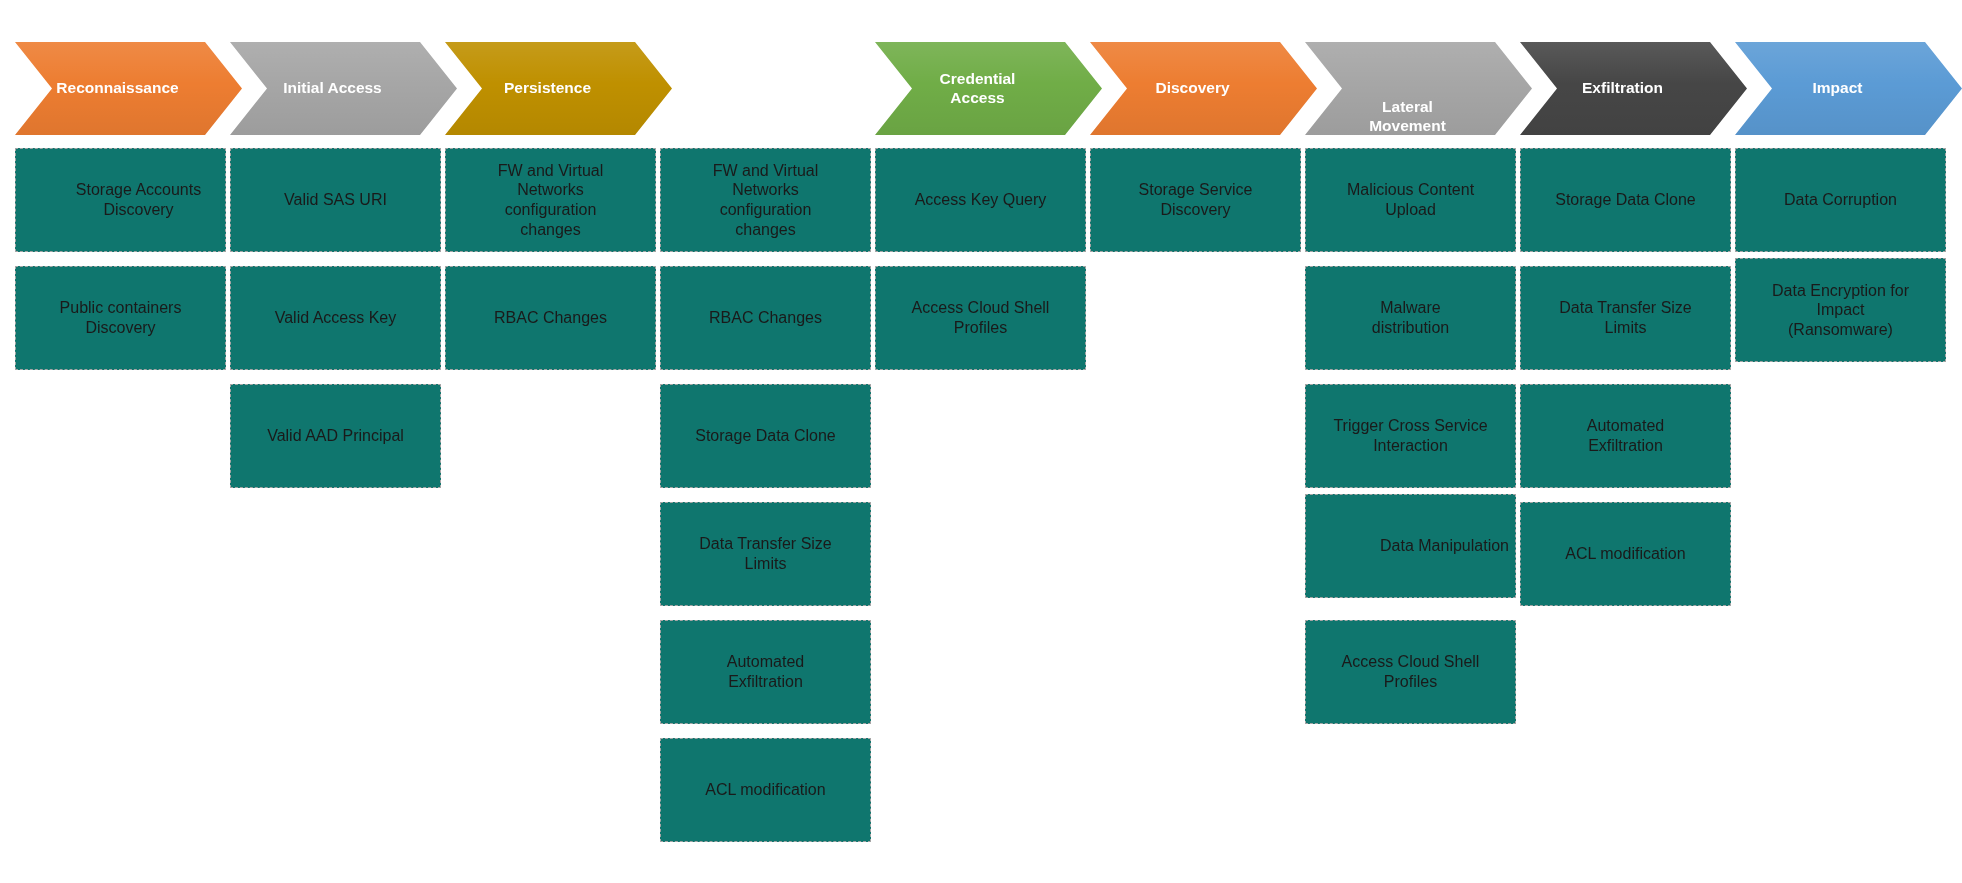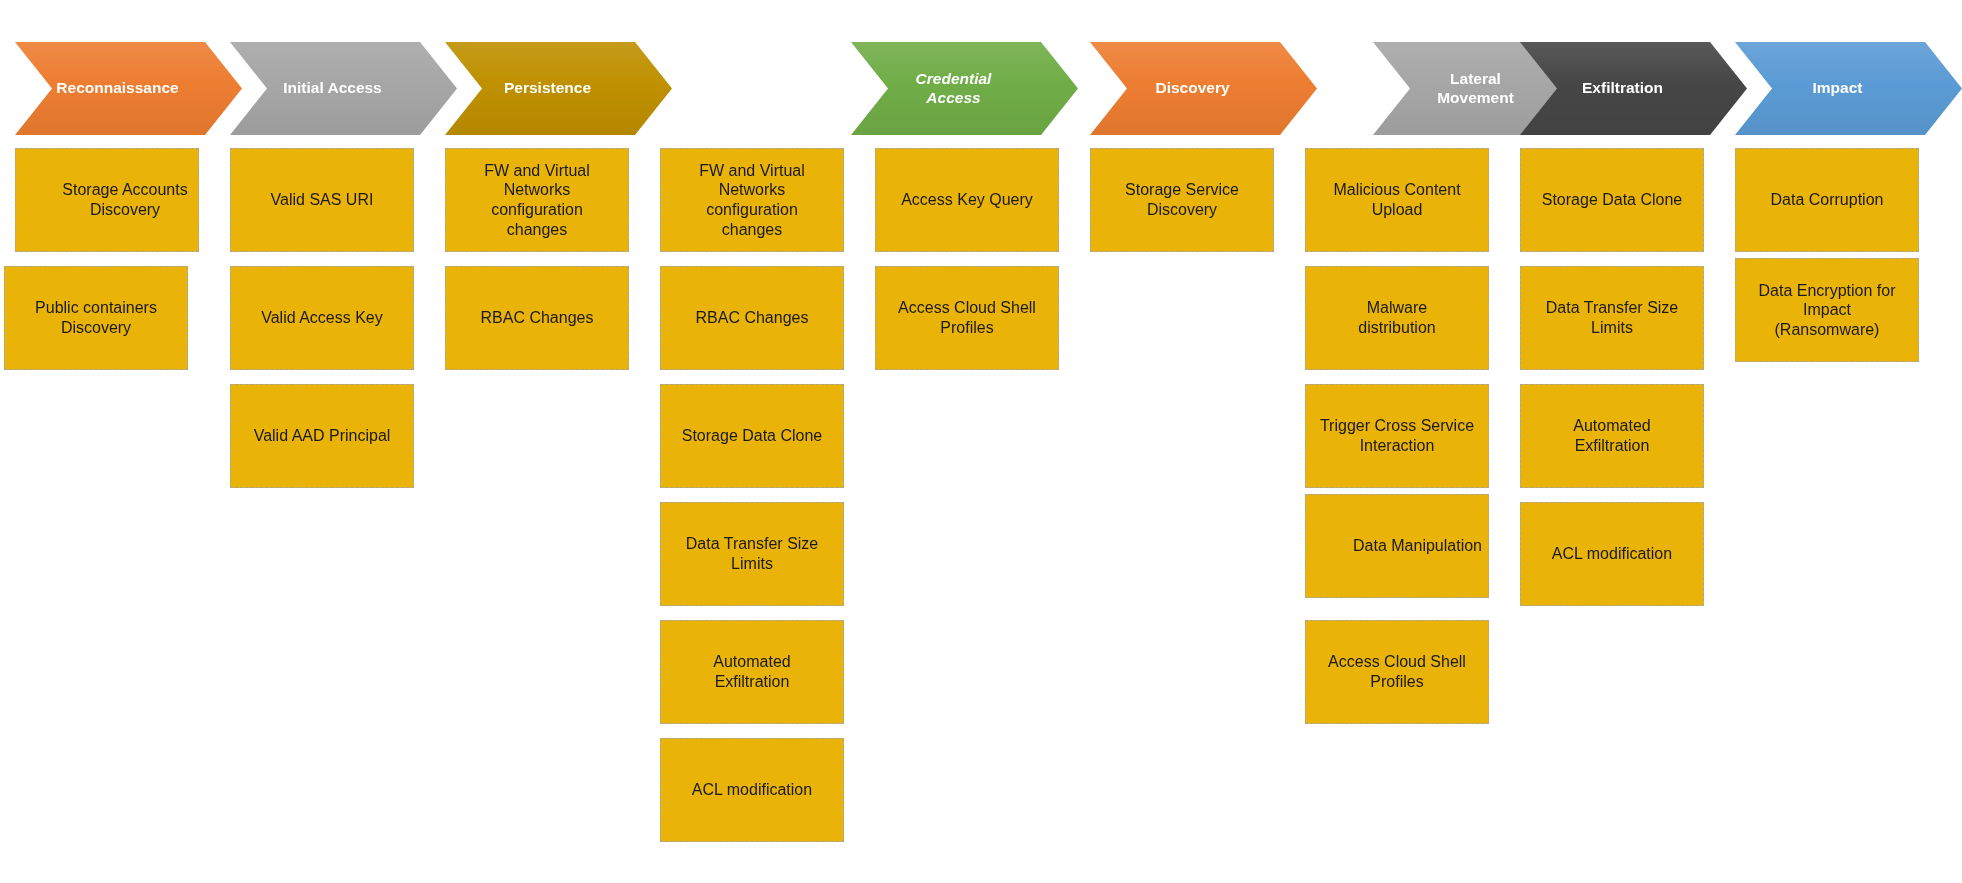--- a/index.html
+++ b/index.html
@@ -31,24 +31,24 @@
     font-weight: bold;
     font-size: 15.5px;
     line-height: 1.18;
     text-align: center;
     white-space: pre-line;
     padding-left: 30px;
     padding-right: 52px;
   }
   .technique-box {
     position: absolute;
-    width: 184px;
+    width: 211px;
     height: 104px;
     box-sizing: border-box;
-    background: #eab308;
+    background: #0f766e;
     border: 1px dashed #A6A6A6;
     display: flex;
     align-items: center;
     justify-content: center;
     overflow: hidden;
   }
   .technique-label {
     font-size: 16px;
     line-height: 1.22;
     color: #1a1a1a;
@@ -61,21 +61,21 @@
 <body>
 
 <div class="stage">
     <div class="chevron" style="left: 15px; background-color: rgb(237, 125, 49);">
       <span class="chevron-label">Reconnaissance</span>
     </div>
     <div class="technique-box" style="left: 15px; top: 148px; padding-left: 36px;">
       <span class="technique-label">Storage Accounts
 Discovery</span>
     </div>
-    <div class="technique-box" style="left: 4px; top: 266px; justify-content: center;">
+    <div class="technique-box" style="left: 15px; top: 266px; justify-content: center;">
       <span class="technique-label">Public containers
 Discovery</span>
     </div>
     <div class="chevron" style="left: 230px; background-color: rgb(166, 166, 166);">
       <span class="chevron-label">Initial Access</span>
     </div>
     <div class="technique-box" style="left: 230px; top: 148px;">
       <span class="technique-label">Valid SAS URI</span>
     </div>
     <div class="technique-box" style="left: 230px; top: 384px;">
@@ -112,39 +112,39 @@
       <span class="technique-label">Data Transfer Size
 Limits</span>
     </div>
     <div class="technique-box" style="left: 660px; top: 620px;">
       <span class="technique-label">Automated
 Exfiltration</span>
     </div>
     <div class="technique-box" style="left: 660px; top: 738px;">
       <span class="technique-label">ACL modification</span>
     </div>
-    <div class="chevron" style="left: 851px; background-color: rgb(112, 173, 71); font-style: italic;">
+    <div class="chevron" style="left: 875px; background-color: rgb(112, 173, 71);">
       <span class="chevron-label">Credential
 Access</span>
     </div>
     <div class="technique-box" style="left: 875px; top: 148px;">
       <span class="technique-label">Access Key Query</span>
     </div>
     <div class="technique-box" style="left: 875px; top: 266px;">
       <span class="technique-label">Access Cloud Shell
 Profiles</span>
     </div>
     <div class="chevron" style="left: 1090px; background-color: rgb(237, 125, 49);">
       <span class="chevron-label">Discovery</span>
     </div>
     <div class="technique-box" style="left: 1090px; top: 148px;">
       <span class="technique-label">Storage Service
 Discovery</span>
     </div>
-    <div class="chevron" style="left: 1373px; background-color: rgb(166, 166, 166);">
+    <div class="chevron" style="left: 1305px; background-color: rgb(166, 166, 166); align-items: flex-end;">
       <span class="chevron-label">Lateral
 Movement</span>
     </div>
     <div class="technique-box" style="left: 1305px; top: 148px;">
       <span class="technique-label">Malicious Content
 Upload</span>
     </div>
     <div class="technique-box" style="left: 1305px; top: 266px;">
       <span class="technique-label">Malware
 distribution</span>

